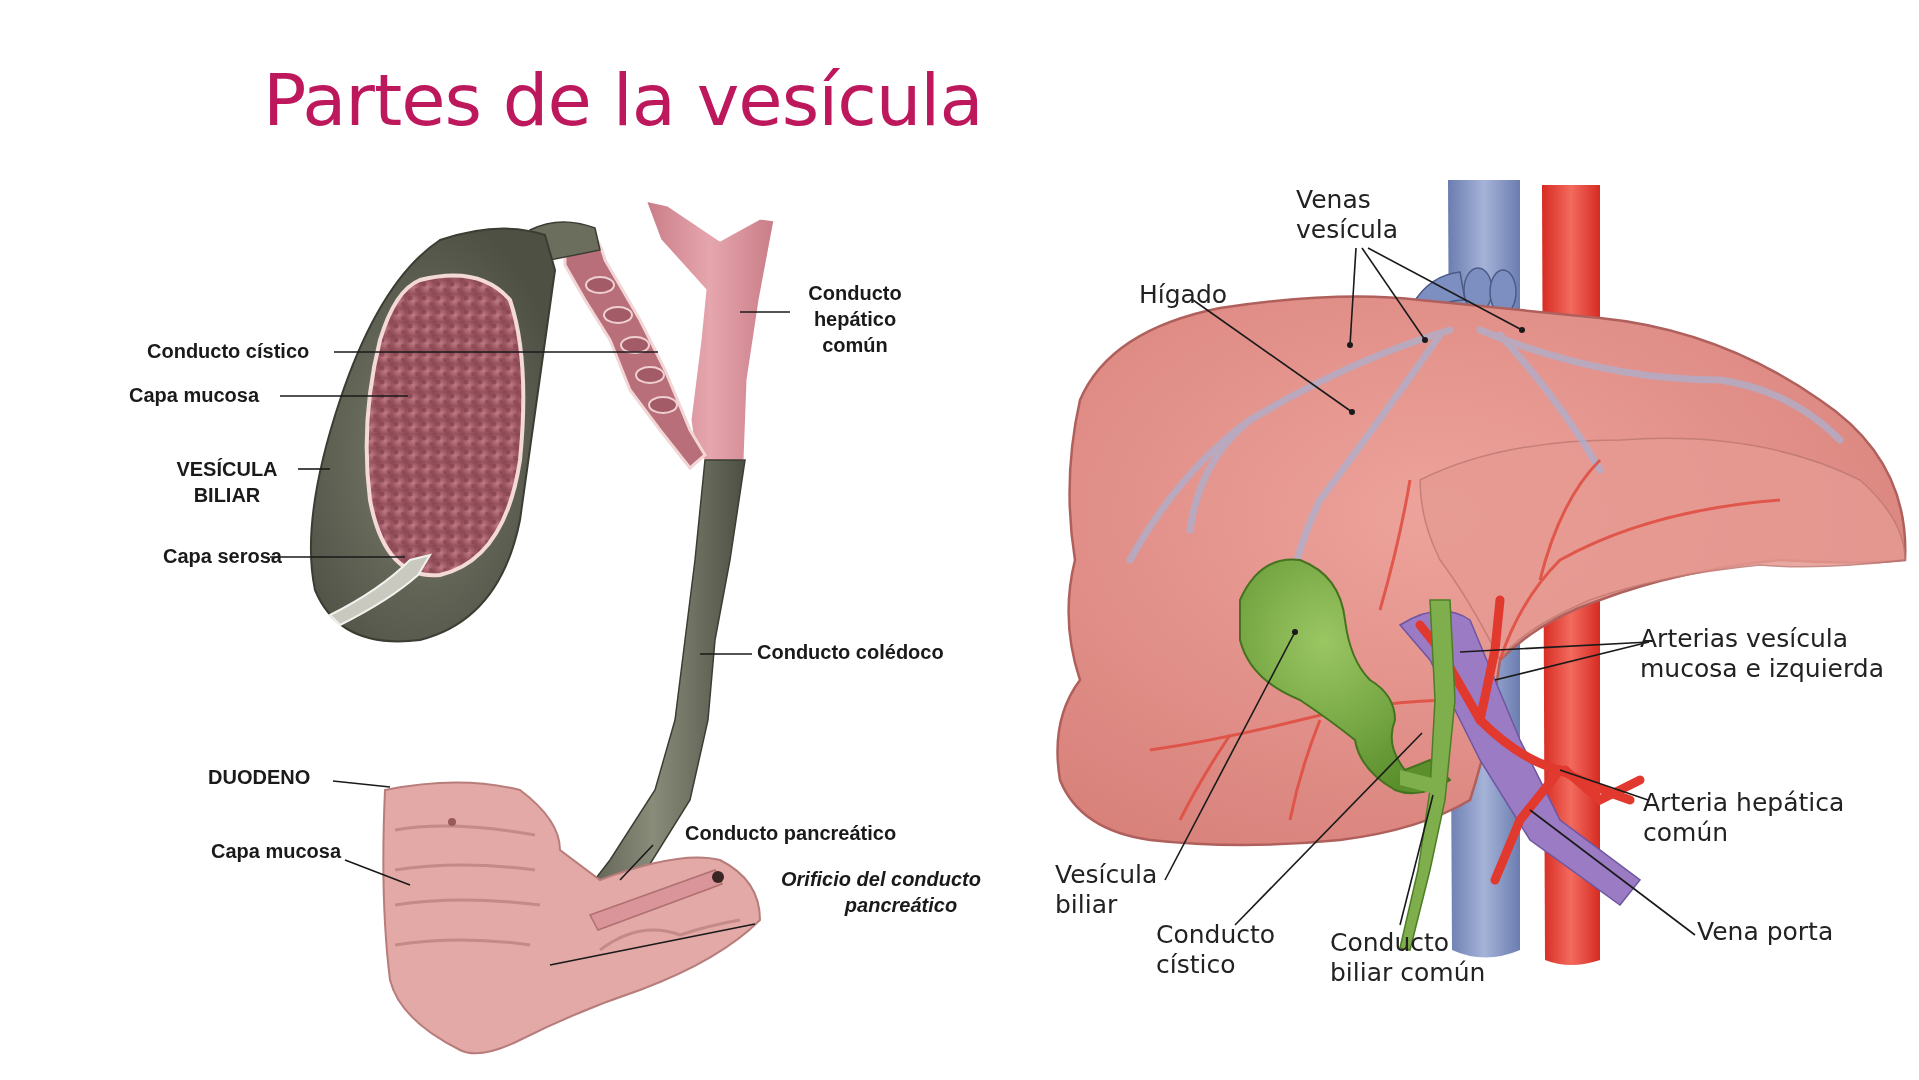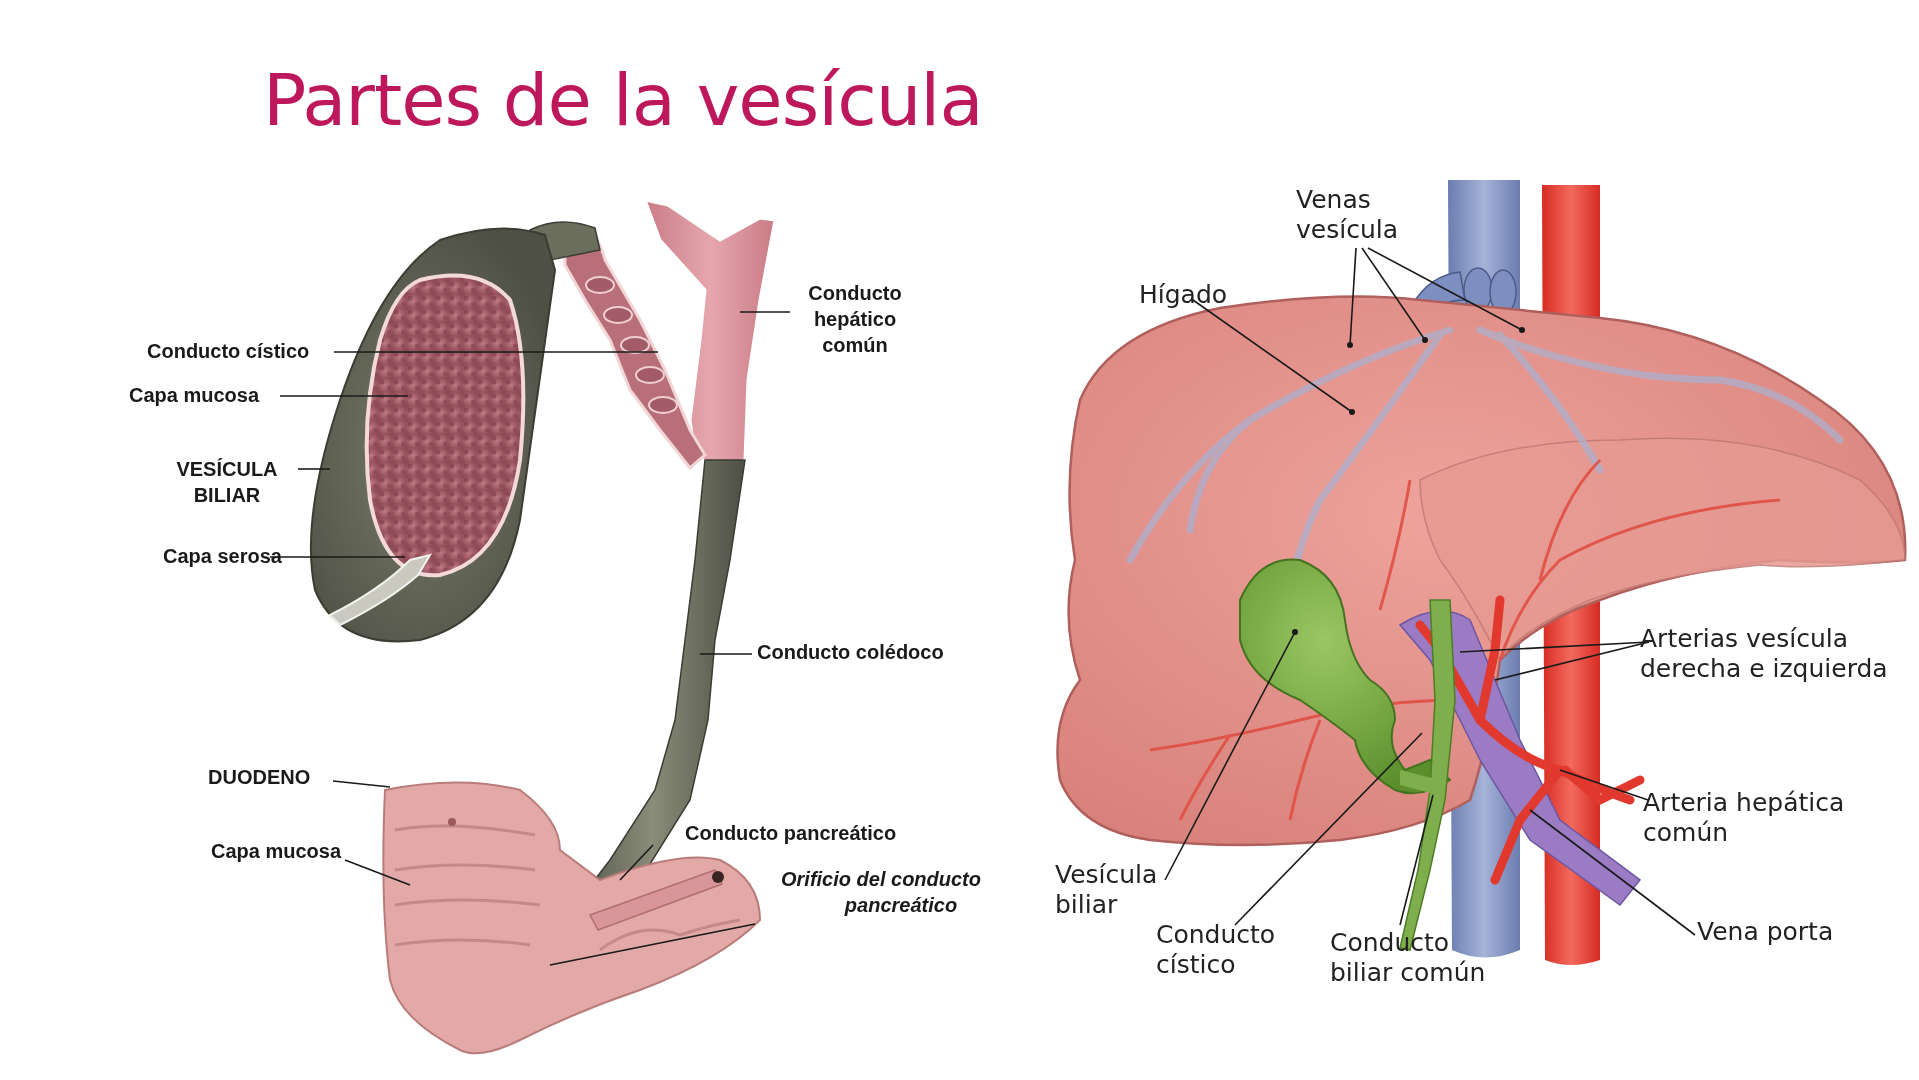--- a/index.html
+++ b/index.html
@@ -201,21 +201,21 @@
   <div style="padding-left:40px;">pancreático</div>
 </div>
 
 <div class="lbl-r" style="left:1296px; top:185px;">
   <div>Venas</div>
   <div>vesícula</div>
 </div>
 <div class="lbl-r" style="left:1099px; top:280px;margin-left:40px;">Hígado</div>
 <div class="lbl-r" style="left:1640px; top:624px;">
   <div>Arterias vesícula</div>
-  <div>derecha e izquierda</div>
+  <div>mucosa e izquierda</div>
 </div>
 <div class="lbl-r" style="left:1643px; top:788px;">
   <div>Arteria hepática</div>
   <div>común</div>
 </div>
 <div class="lbl-r" style="left:1697px; top:917px;">Vena porta</div>
 <div class="lbl-r" style="left:1055px; top:860px;">
   <div>Vesícula</div>
   <div>biliar</div>
 </div>

